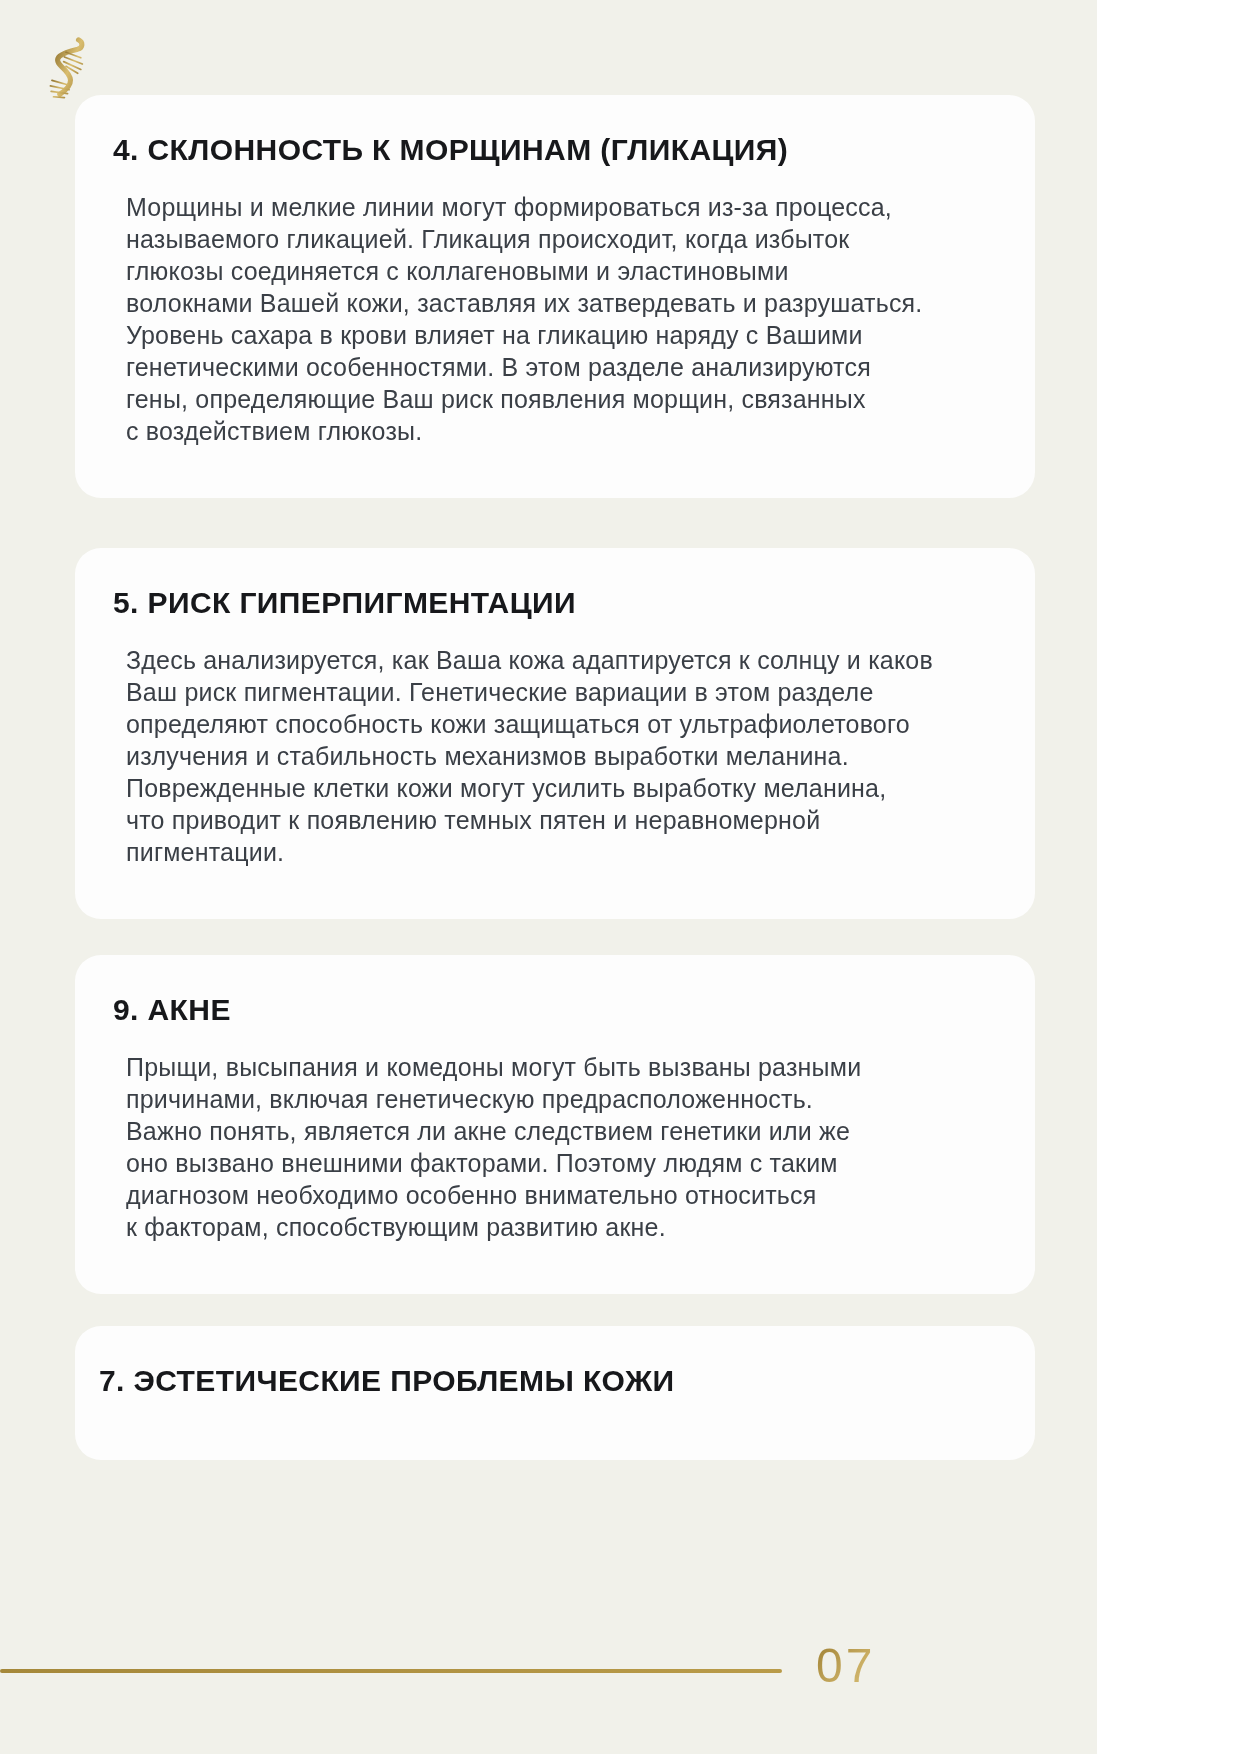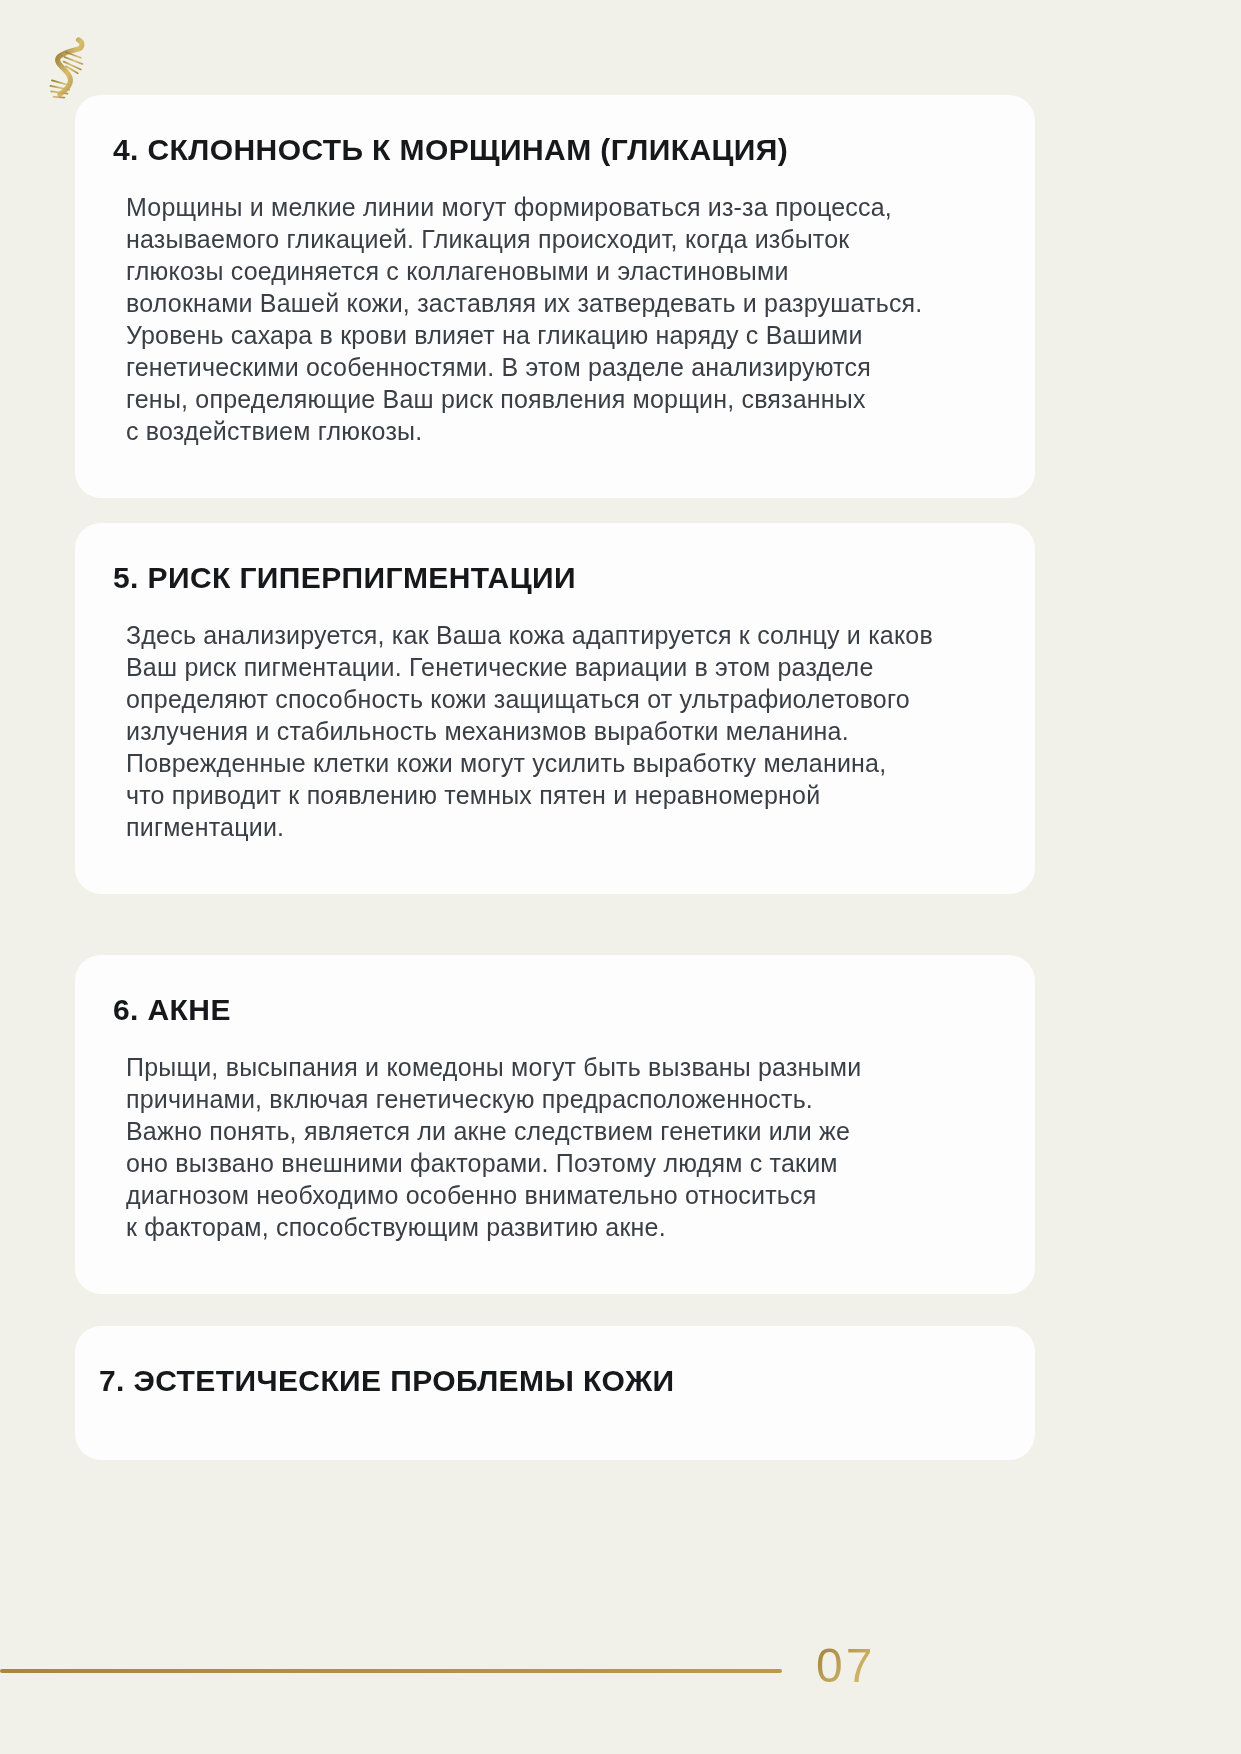--- a/index.html
+++ b/index.html
@@ -1,18 +1,18 @@
 <!DOCTYPE html>
 <html><head>
 <meta charset="utf-8">
 <style>
   html, body { margin: 0; padding: 0; }
   .page {
     position: relative;
-    width: 1241px;
+    width: 1097px;
     height: 1754px;
     background: #f1f1ea;
     font-family: "Liberation Sans", sans-serif;
     overflow: hidden;
   }
   .brand-logo {
     position: absolute;
     left: 42px;
     top: 32px;
     width: 48px;
@@ -21,21 +21,21 @@
   .card {
     position: absolute;
     left: 75px;
     width: 960px;
     box-sizing: border-box;
     background: #fdfdfd;
     border-radius: 26px;
     padding: 36px 42px 38px 38px;
   }
   .card-1 { top: 95px; }
-  .card-2 { top: 523px; }
+  .card-2 { top: 548px; }
   .card-3 { top: 955px; }
   .card-4 { top: 1326px; padding-left: 24px; }
   .card h2 {
     margin: 0 0 22px 0;
     font-size: 30px;
     line-height: 38px;
     font-weight: 700;
     letter-spacing: 0.4px;
     color: #17181b;
   }
@@ -109,21 +109,21 @@
     <p>Здесь анализируется, как Ваша кожа адаптируется к солнцу и каков
 Ваш риск пигментации. Генетические вариации в этом разделе
 определяют способность кожи защищаться от ультрафиолетового
 излучения и стабильность механизмов выработки меланина.
 Поврежденные клетки кожи могут усилить выработку меланина,
 что приводит к появлению темных пятен и неравномерной
 пигментации.</p>
   </section>
 
   <section class="card card-3">
-    <h2>6. АКНЕ</h2>
+    <h2>9. АКНЕ</h2>
     <p>Прыщи, высыпания и комедоны могут быть вызваны разными
 причинами, включая генетическую предрасположенность.
 Важно понять, является ли акне следствием генетики или же
 оно вызвано внешними факторами. Поэтому людям с таким
 диагнозом необходимо особенно внимательно относиться
 к факторам, способствующим развитию акне.</p>
   </section>
 
   <section class="card card-4">
     <h2>7. ЭСТЕТИЧЕСКИЕ ПРОБЛЕМЫ КОЖИ</h2>

